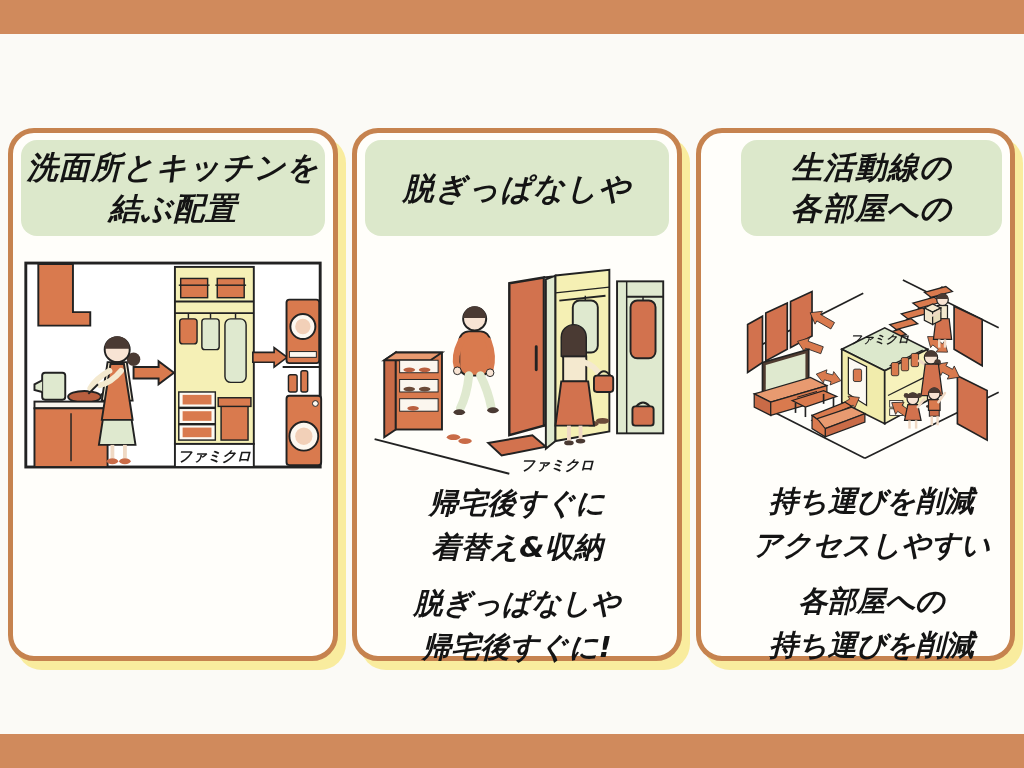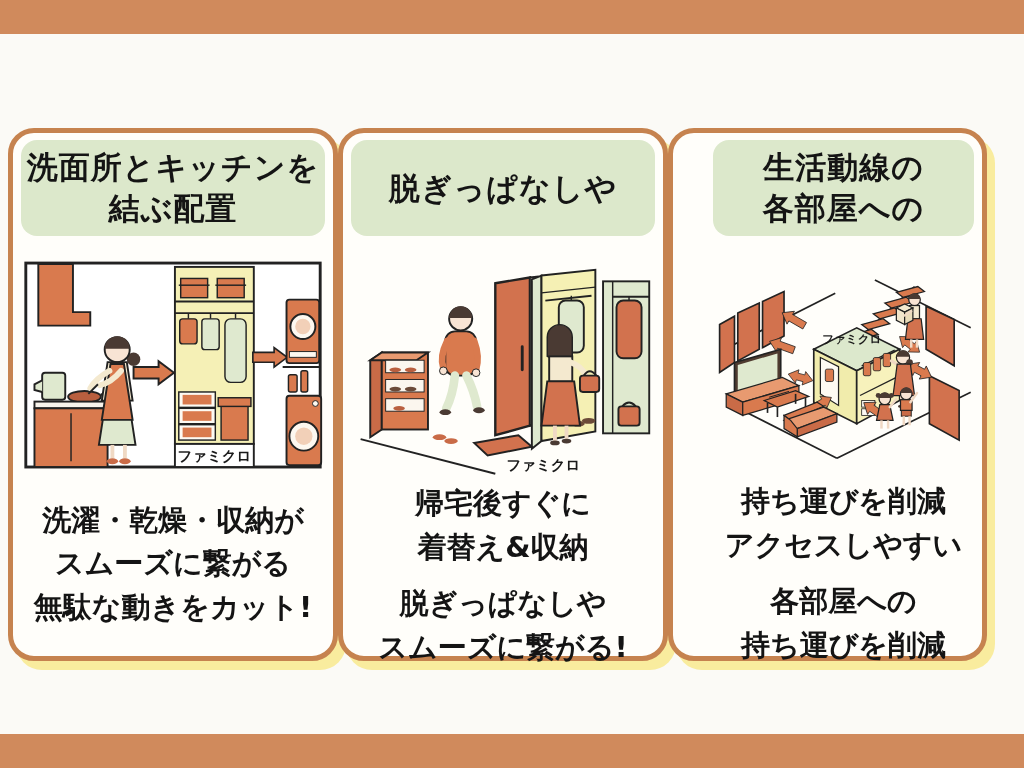--- a/index.html
+++ b/index.html
@@ -6,21 +6,21 @@
   body{
     width:1024px;height:768px;position:relative;overflow:hidden;
     background:#fbfaf6;
     font-family:"DejaVu Sans","Liberation Sans",sans-serif;
   }
   .bar{position:absolute;left:0;width:1024px;height:34px;background:#d08a5c;}
   .bar.top{top:0;}
   .bar.bottom{top:734px;}
   .cards{
     position:absolute;left:8px;top:128px;width:1008px;height:533px;
-    display:flex;
+    display:flex;gap:14px;font-style:italic;
   }
   .card{
     box-sizing:border-box;height:533px;
     border:5px solid #c6834f;border-radius:26px;background:#fffefa;
     box-shadow:8px 9px 0 #f9ec9e;
     padding:7px 8px 10px 8px;
     display:flex;flex-direction:column;
   }
   .card.c1{width:330px;}
   .card.c2{width:330px;}
@@ -122,27 +122,20 @@
           <line x1="272" y1="112" x2="311" y2="112" stroke="#222" stroke-width="2"></line>
           <rect x="278" y="120" width="9" height="18" rx="2" fill="#d97a4e" stroke="#222" stroke-width="1.5"></rect>
           <rect x="291" y="116" width="7" height="22" rx="2" fill="#d97a4e" stroke="#222" stroke-width="1.5"></rect>
           <rect x="276" y="142" width="36" height="72" rx="3" fill="#d97a4e" stroke="#222" stroke-width="2"></rect>
           <circle cx="294" cy="184" r="15" fill="#fdf8f0" stroke="#222" stroke-width="2"></circle>
           <circle cx="294" cy="184" r="9" fill="#f2d0b8"></circle>
           <circle cx="306" cy="150" r="3" fill="#fdf8f0" stroke="#222" stroke-width="1"></circle>
         </g>
       </svg>
     </div>
-    <div class="body">
-      <div class="grp">
-        <span>洗濯・乾燥・収納が</span>
-        <span>スムーズに繋がる</span>
-        <span>無駄な動きをカット!</span>
-      </div>
-    </div>
   </div>
 
   <div class="card c2">
     <div class="title">
       <span>脱ぎっぱなしや</span>
     </div>
     <div class="illus">
       <svg width="312" height="232" viewBox="0 0 316 232">
         <line x1="10" y1="192" x2="150" y2="228" stroke="#222" stroke-width="2"></line>
         <g>
@@ -213,21 +206,21 @@
         <text x="200" y="224" font-size="15" text-anchor="middle">ファミクロ</text>
       </svg>
     </div>
     <div class="body">
       <div class="grp">
         <span>帰宅後すぐに</span>
         <span>着替え&amp;収納</span>
       </div>
       <div class="grp">
         <span>脱ぎっぱなしや</span>
-        <span>スムーズに繋がる!</span>
+        <span>帰宅後すぐに!</span>
       </div>
     </div>
   </div>
 
   <div class="card c3">
     <div class="title">
       <span>生活動線の</span>
       <span>各部屋への</span>
     </div>
     <div class="illus">

